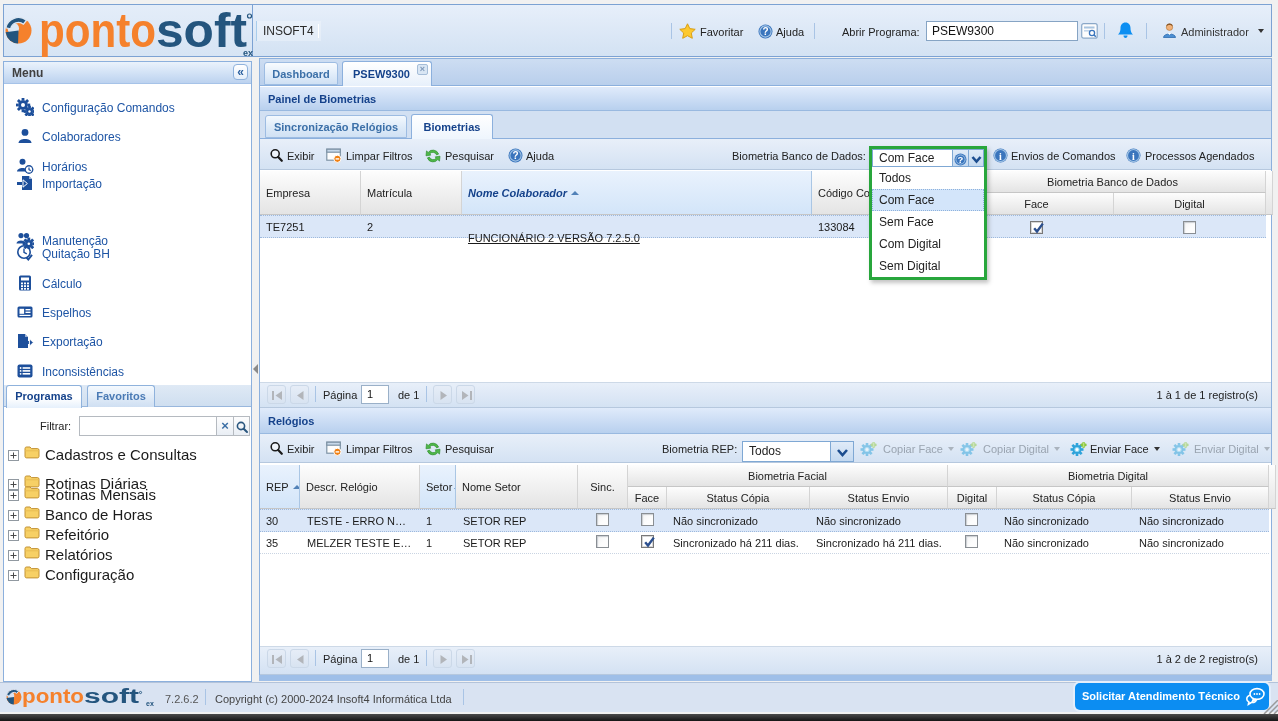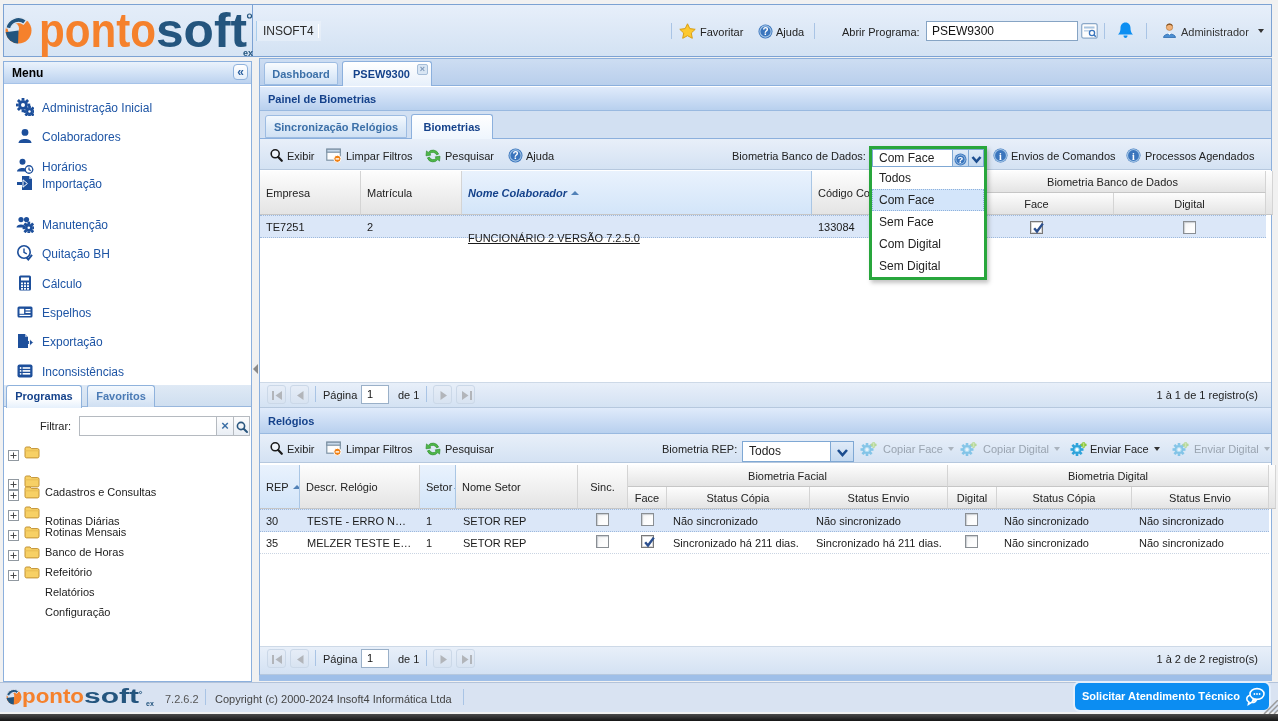--- a/index.html
+++ b/index.html
@@ -1,39 +1,39 @@
 <!DOCTYPE html>
 <html><head>
 <meta charset="utf-8">
 <style>
 * { margin:0; padding:0; box-sizing:border-box; }
 html,body { width:1278px; height:721px; background:#f1f1f1; font-family:"Liberation Sans", sans-serif; overflow:hidden; }
 #app { position:relative; width:1278px; height:721px; }
 .abs { position:absolute; }
 .t11 { font-size:11px; color:#222; }
-.navy { color:#000000; }
+.navy { color:#404040; }
 .b { font-weight:bold; }
 
 
 #hdr { left:3px; top:4px; width:1269px; height:53px; border:1px solid #7ca2d3; background:linear-gradient(#e7effa,#d3e2f3); }
 #logobox { left:3px; top:4px; width:250px; height:53px; border:1px solid #7ca2d3; background:linear-gradient(#e4edf9,#d6e4f4); }
 
 
 #lpanel { left:3px; top:61px; width:249px; height:621px; border:1px solid #8cb0dd; background:#fff; }
 #lhead { left:4px; top:62px; width:247px; height:22px; background:linear-gradient(#eaf2fc 0%,#d3e3f6 50%,#bcd2ef 100%); border-bottom:1px solid #a6c3e8; }
 .mi { position:absolute; left:4px; width:246px; height:31px; }
 .mi span { position:absolute; left:38px; top:9px; font-size:12px; color:#1e55a5; }
 .mi svg { position:absolute; left:12px; top:6px; }
 
 
 .ltab { position:absolute; height:22px; border:1px solid #8fb2dc; border-bottom:none; border-radius:3px 3px 0 0; font-size:11px; font-weight:bold; text-align:center; line-height:20px; }
 
 
 .trow { position:absolute; left:4px; width:240px; height:20px; }
-.trow .lbl { position:absolute; left:41px; top:3px; font-size:11px; color:#1b1b1b;margin-top:40px; }
+.trow .lbl { position:absolute; left:41px; top:3px; font-size:15px; color:#1b1b1b; }
 
 
 #mpanel { left:259px; top:58px; width:1013px; height:623px; border:1px solid #8cb0dd; background:#fff; }
 #mtabstrip { left:260px; top:59px; width:1011px; height:27px; background:linear-gradient(#cdddf2,#b9cfec); border-bottom:1px solid #8cb0dd; }
 .mtab { position:absolute; font-size:11px; font-weight:bold; border-radius:3px 3px 0 0; }
 
 
 .ptitle { position:absolute; left:260px; width:1011px; height:24px; background:linear-gradient(#e0ebfb 0%,#cadcf4 55%,#b8d0ee 100%); border-bottom:1px solid #99b9e0; font-size:11px; font-weight:bold; color:#15428b; line-height:24px; padding-left:8px; }
 
 
@@ -149,21 +149,21 @@
           <rect x="15.2" y="15.2" width="2.8" height="2.8" fill="#1d4f9b" transform="rotate(45 16.6 16.6)"></rect>
           <rect x="12.1" y="16.5" width="2.8" height="2.8" fill="#1d4f9b" transform="rotate(90 13.5 17.9)"></rect>
           <rect x="9.0" y="15.2" width="2.8" height="2.8" fill="#1d4f9b" transform="rotate(135 10.4 16.6)"></rect>
           <rect x="7.7" y="12.1" width="2.8" height="2.8" fill="#1d4f9b" transform="rotate(180 9.1 13.5)"></rect>
           <rect x="9.0" y="9.0" width="2.8" height="2.8" fill="#1d4f9b" transform="rotate(225 10.4 10.4)"></rect>
           <rect x="12.1" y="7.7" width="2.8" height="2.8" fill="#1d4f9b" transform="rotate(270 13.5 9.1)"></rect>
           <rect x="15.2" y="9.0" width="2.8" height="2.8" fill="#1d4f9b" transform="rotate(315 16.6 10.4)"></rect>
           <circle cx="13.5" cy="13.5" r="3.4000000000000004" fill="#1d4f9b"></circle>
           <circle cx="13.5" cy="13.5" r="1.2" fill="#fff"></circle>
         </svg>
-        <span>Administração Inicial</span>
+        <span>Configuração Comandos</span>
       </div>
 <div class="mi" style="top:121px;">
         <svg width="18" height="18" viewBox="0 0 18 18" style="">
           <circle cx="9" cy="5.4" r="3.4" fill="#1d4f9b"></circle>
           <path d="M2.5 16 C2.5 10.5 15.5 10.5 15.5 16 Z" fill="#1d4f9b"></path>
         </svg>
         <span>Colaboradores</span>
       </div>
 <div class="mi" style="top:151px;">
         <svg width="18" height="18" viewBox="0 0 18 18" style="">
@@ -177,21 +177,21 @@
       </div>
 <div class="mi" style="top:168px;">
         <svg width="18" height="18" viewBox="0 0 18 18" style="">
           <path d="M6 2 L13 2 L16 5 L16 16 L6 16 Z" fill="#1d4f9b"></path>
           <path d="M13 2 L13 5 L16 5" fill="#fff" opacity="0.55"></path>
           <rect x="1" y="8" width="6" height="3" fill="#1d4f9b"></rect>
           <path d="M7 5.8 L11.4 9.5 L7 13.2 Z" fill="#1d4f9b" stroke="#fff" stroke-width="1"></path>
         </svg>
         <span>Importação</span>
       </div>
-<div class="mi" style="top:209px;padding-left:40px;">
+<div class="mi" style="top:225px;padding-left:40px;">
         <svg width="18" height="18" viewBox="0 0 18 18" style="">
           <circle cx="5" cy="4.6" r="2.6" fill="#1d4f9b"></circle>
           <path d="M0.5 12.5 C0.5 8.6 9.5 8.6 9.5 12.5 Z" fill="#1d4f9b"></path>
           <circle cx="10.5" cy="4.6" r="2.6" fill="#1d4f9b"></circle>
           <path d="M8 9 C9.5 7.6 14.5 8.6 14.5 12 L11 12 Z" fill="#1d4f9b"></path>
           <rect x="16.2" y="11.4" width="2.8" height="2.8" fill="#1d4f9b" transform="rotate(0 17.6 12.8)"></rect>
           <rect x="14.8" y="14.8" width="2.8" height="2.8" fill="#1d4f9b" transform="rotate(45 16.2 16.2)"></rect>
           <rect x="11.4" y="16.2" width="2.8" height="2.8" fill="#1d4f9b" transform="rotate(90 12.8 17.6)"></rect>
           <rect x="8.0" y="14.8" width="2.8" height="2.8" fill="#1d4f9b" transform="rotate(135 9.4 16.2)"></rect>
           <rect x="6.6" y="11.4" width="2.8" height="2.8" fill="#1d4f9b" transform="rotate(180 8.0 12.8)"></rect>

